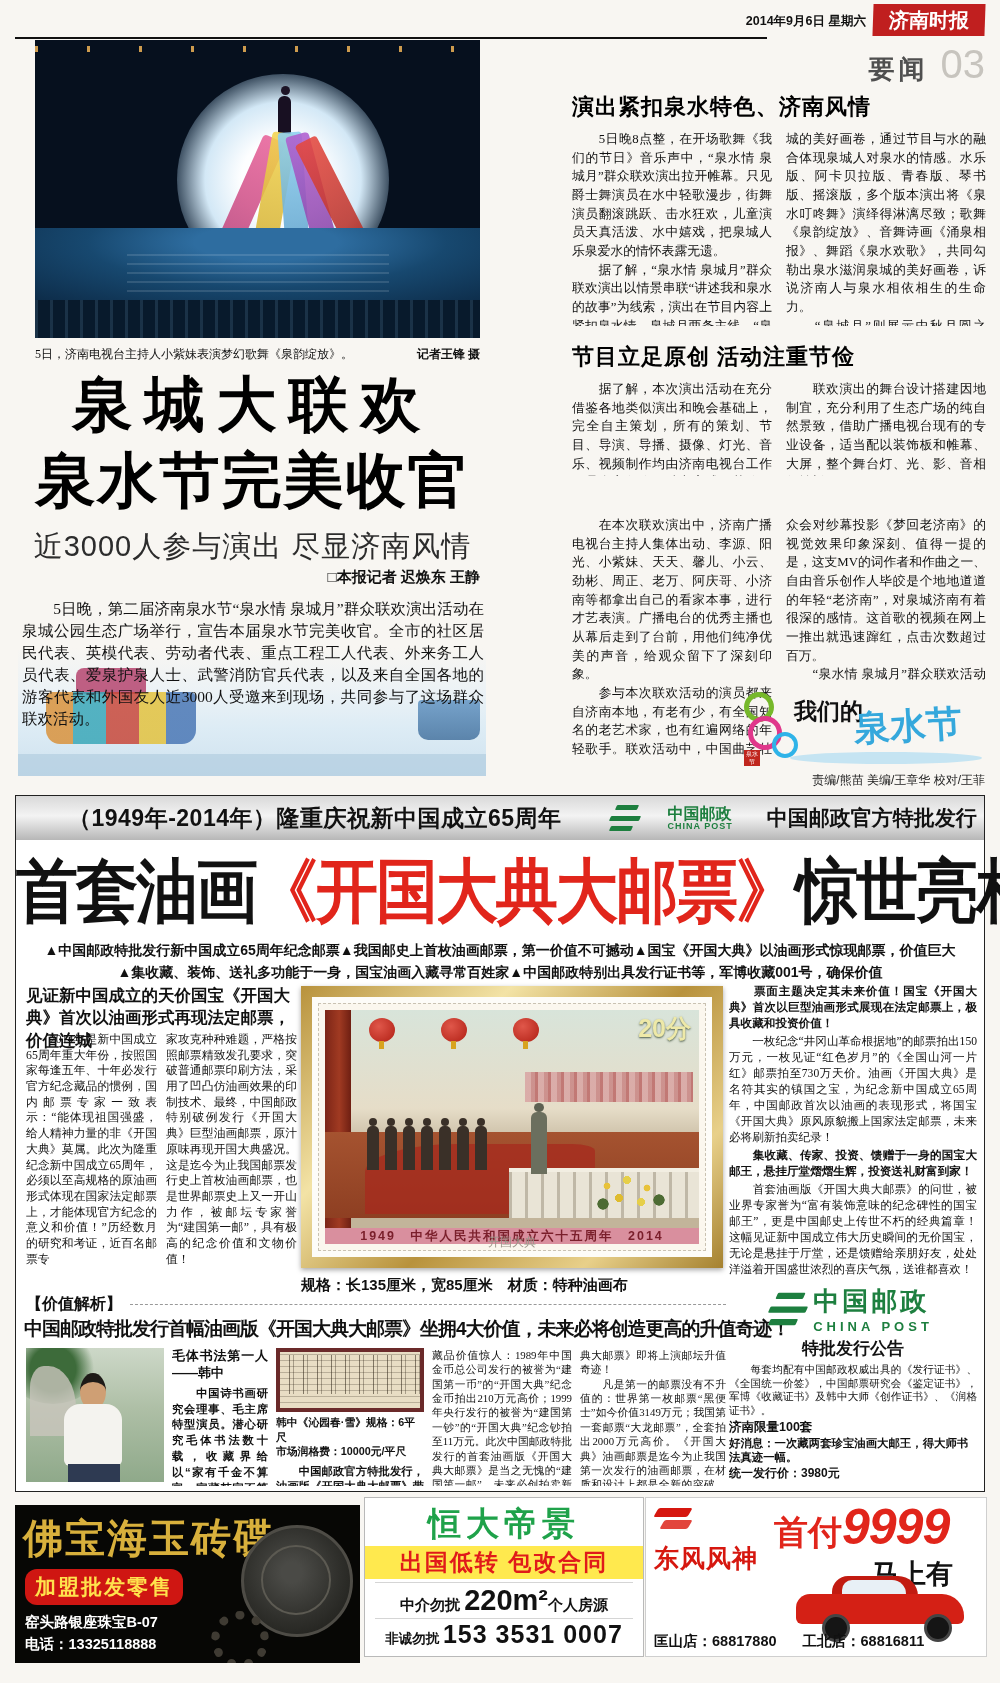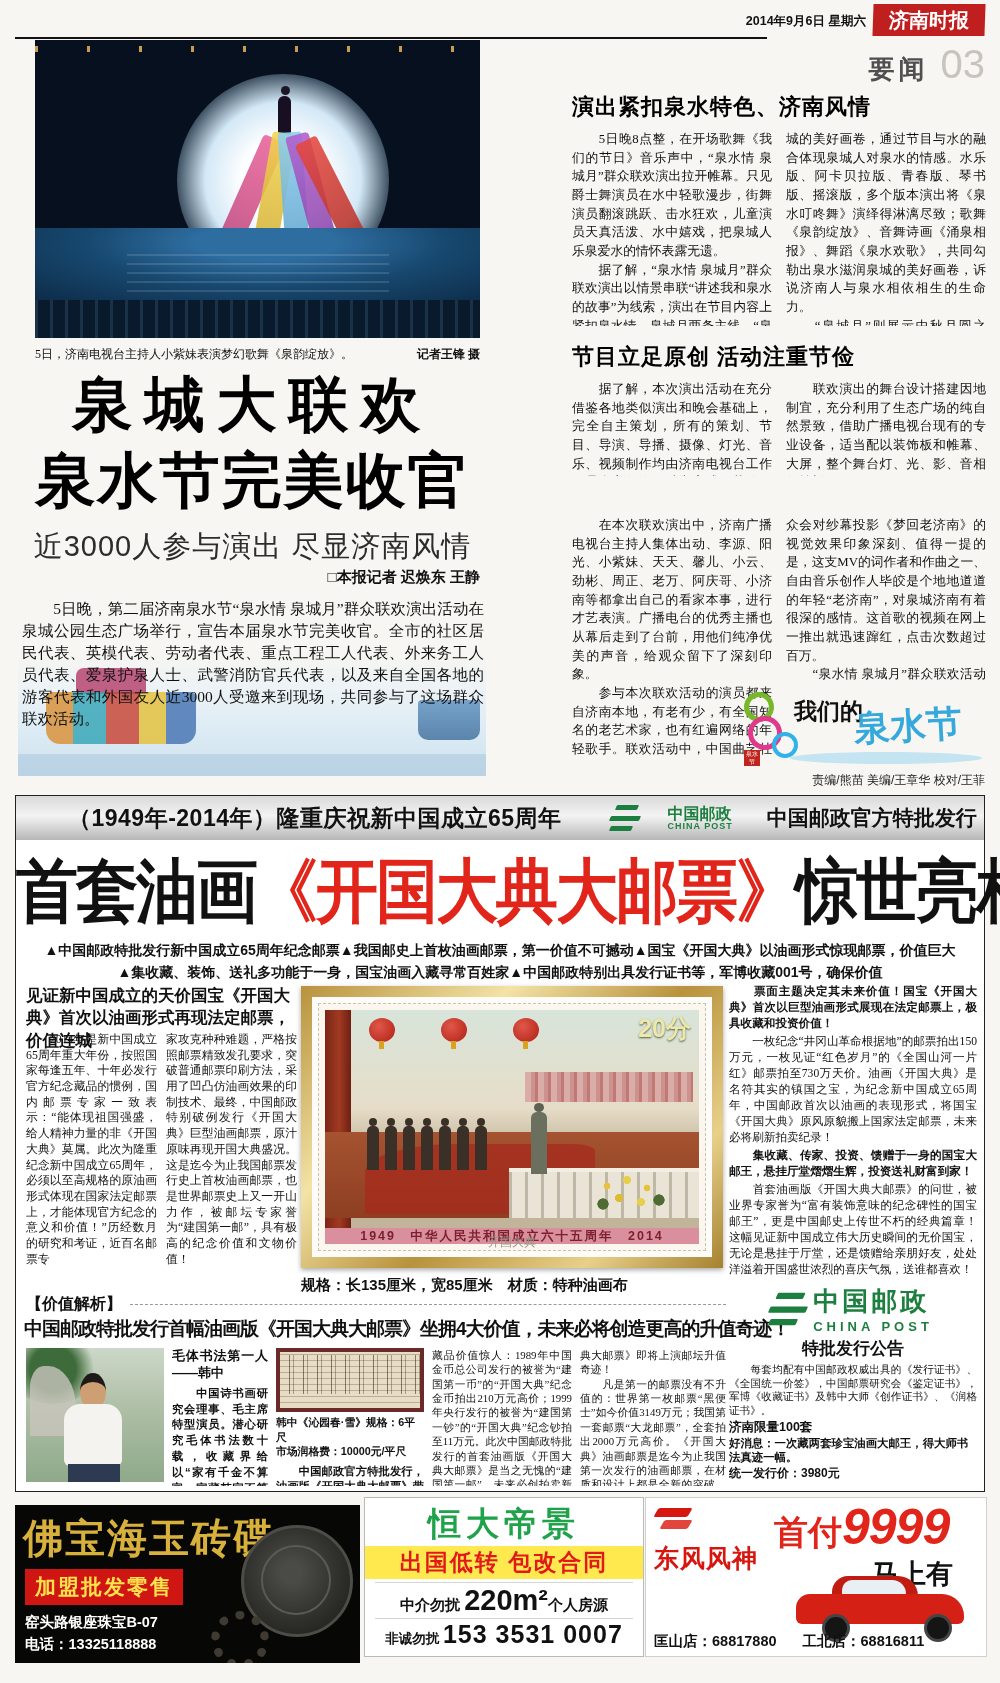--- a/index.html
+++ b/index.html
@@ -190,21 +190,21 @@
   .notice-body{font-size:10.6px;line-height:1.28;margin-top:3px;}
   .n-limit{font-size:12.5px;font-weight:900;margin-top:2px;}
   .n-good{font-size:11.4px;font-weight:900;line-height:1.25;}
   .n-price{font-size:12px;font-weight:900;}
   .n-phone{font-size:12px;font-weight:900;}
 
   
   .adA{left:15px;top:1497px;width:345px;height:158px;background:#070705;overflow:hidden;margin-top:8px;}
   .adA-title{position:absolute;left:8px;top:6px;font-size:40px;font-weight:900;color:#d8b03c;letter-spacing:2px;}
   .adA-tag{position:absolute;left:10px;top:64px;background:#cf1612;color:#ffe34d;font-size:21px;
-     font-weight:900;padding:4px 10px;letter-spacing:2px;}
+     font-weight:900;padding:4px 10px;letter-spacing:2px;border-radius:12px;}
   .adA-addr{position:absolute;left:10px;top:108px;color:#fff;font-size:14.5px;font-weight:700;}
   .adA-phone{position:absolute;left:10px;top:130px;color:#fff;font-size:14.5px;font-weight:700;}
   .adA-plate{position:absolute;left:226px;top:20px;width:106px;height:106px;border-radius:50%;
      background:radial-gradient(circle at 45% 42%,#4a4a46 12%,#30302c 55%,#191915);border:3px solid #4e4c46;}
   .adA-plate::after{content:"";position:absolute;left:17px;top:17px;width:66px;height:66px;border-radius:50%;
      border:2px solid #5c5a52;}
   .adA-bracelet{position:absolute;left:196px;top:106px;width:40px;height:40px;border-radius:50%;
      border:9px dotted #3f3b33;background:transparent;}
 
   .adB{left:364px;top:1497px;width:278px;height:158px;background:#fff;border:1px solid #b9b9b9;overflow:hidden;}

